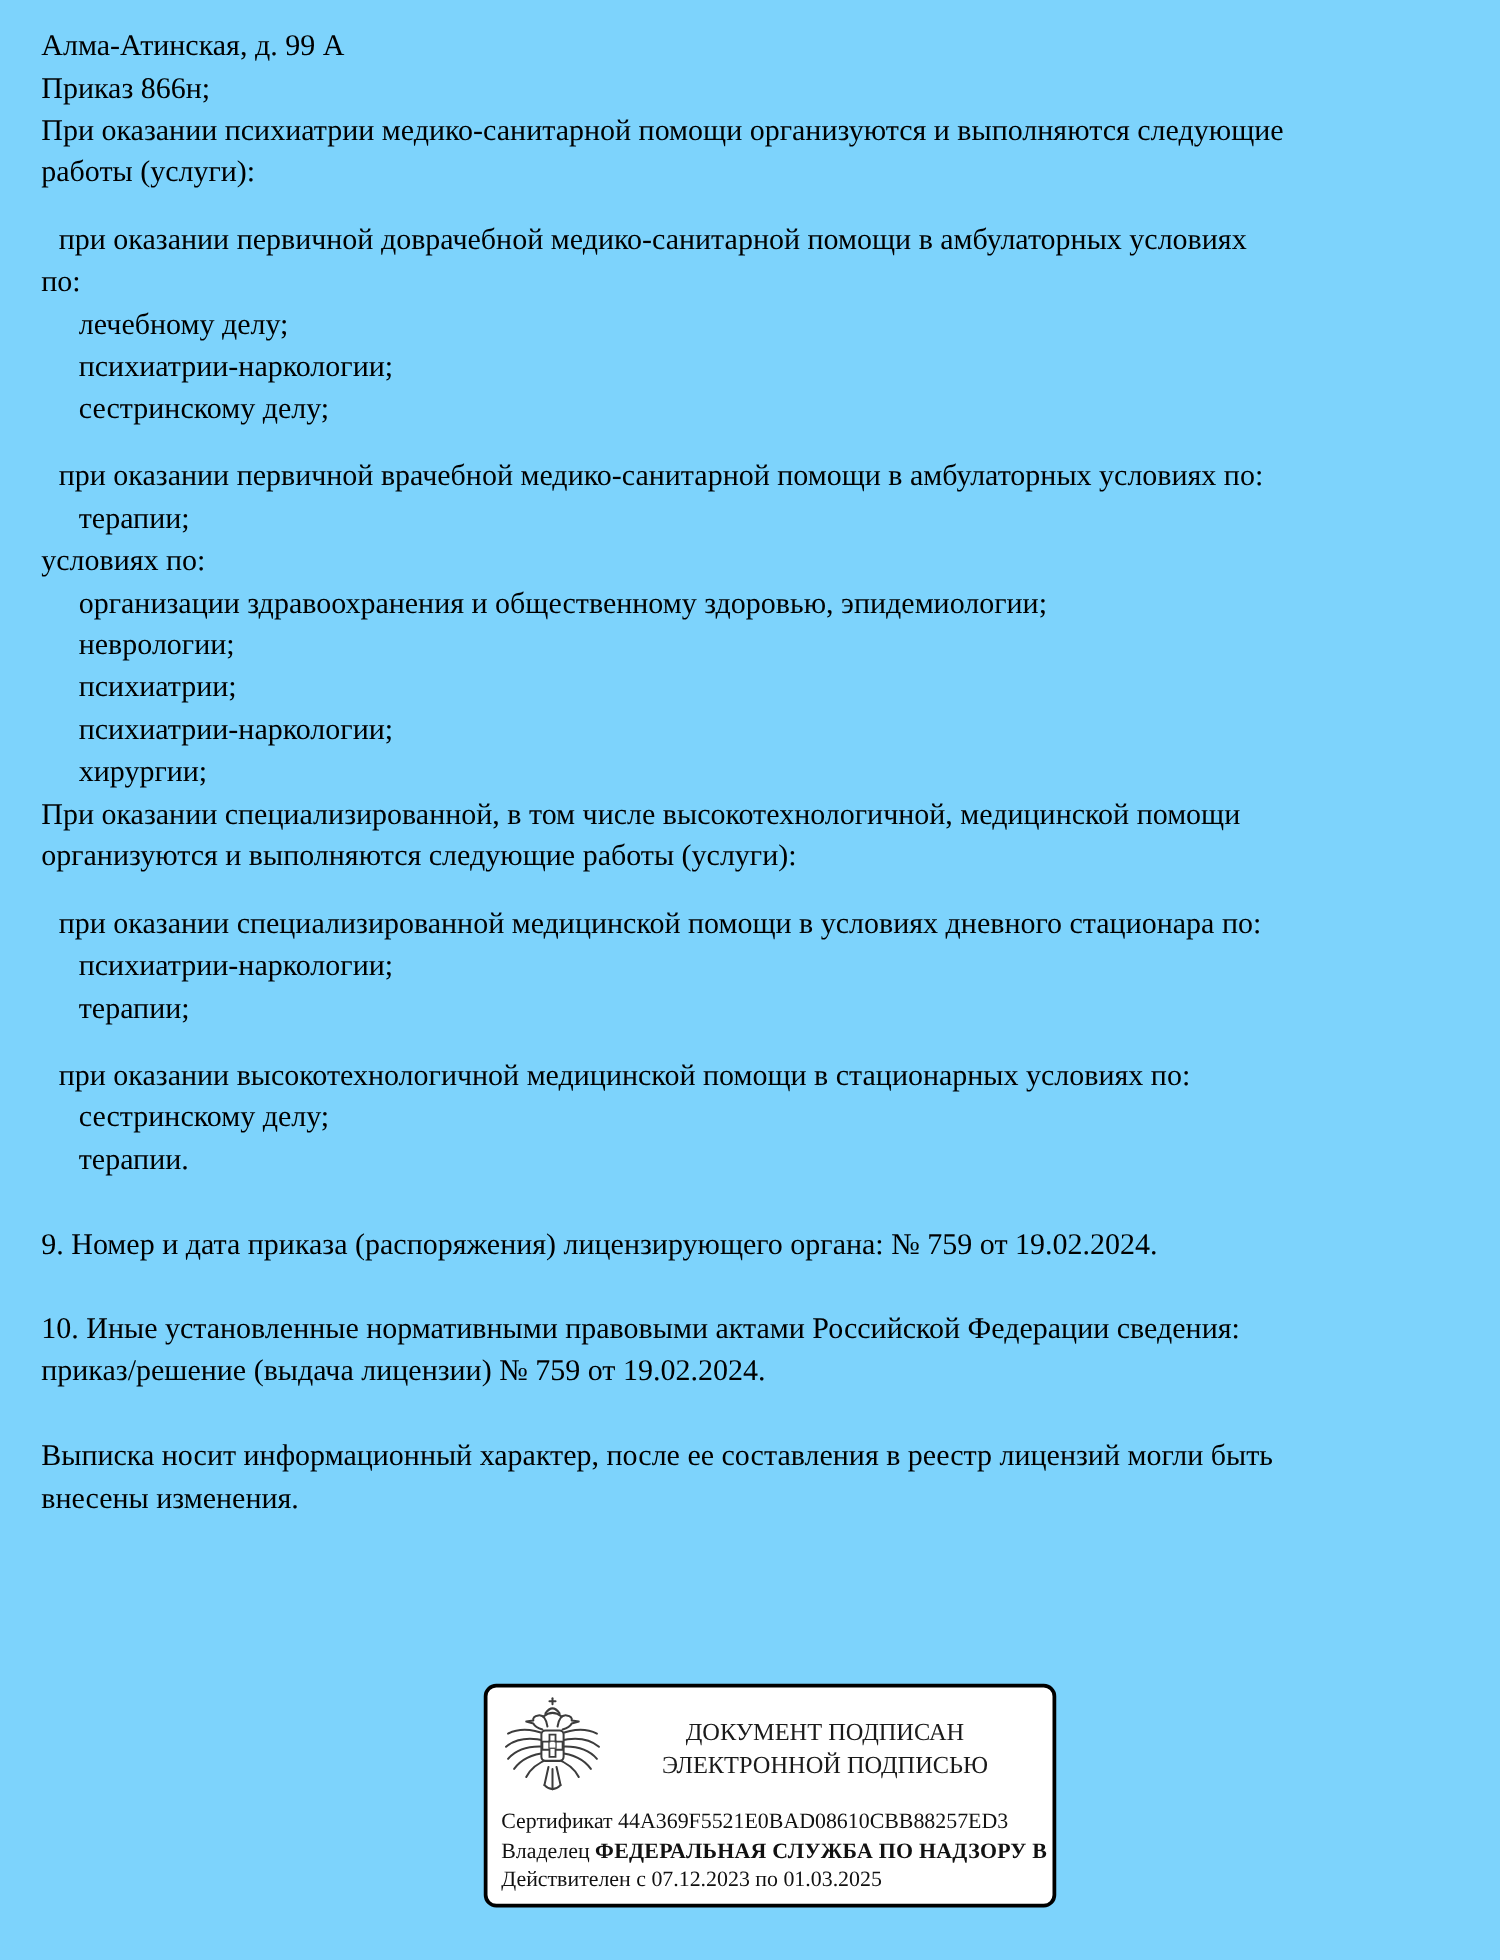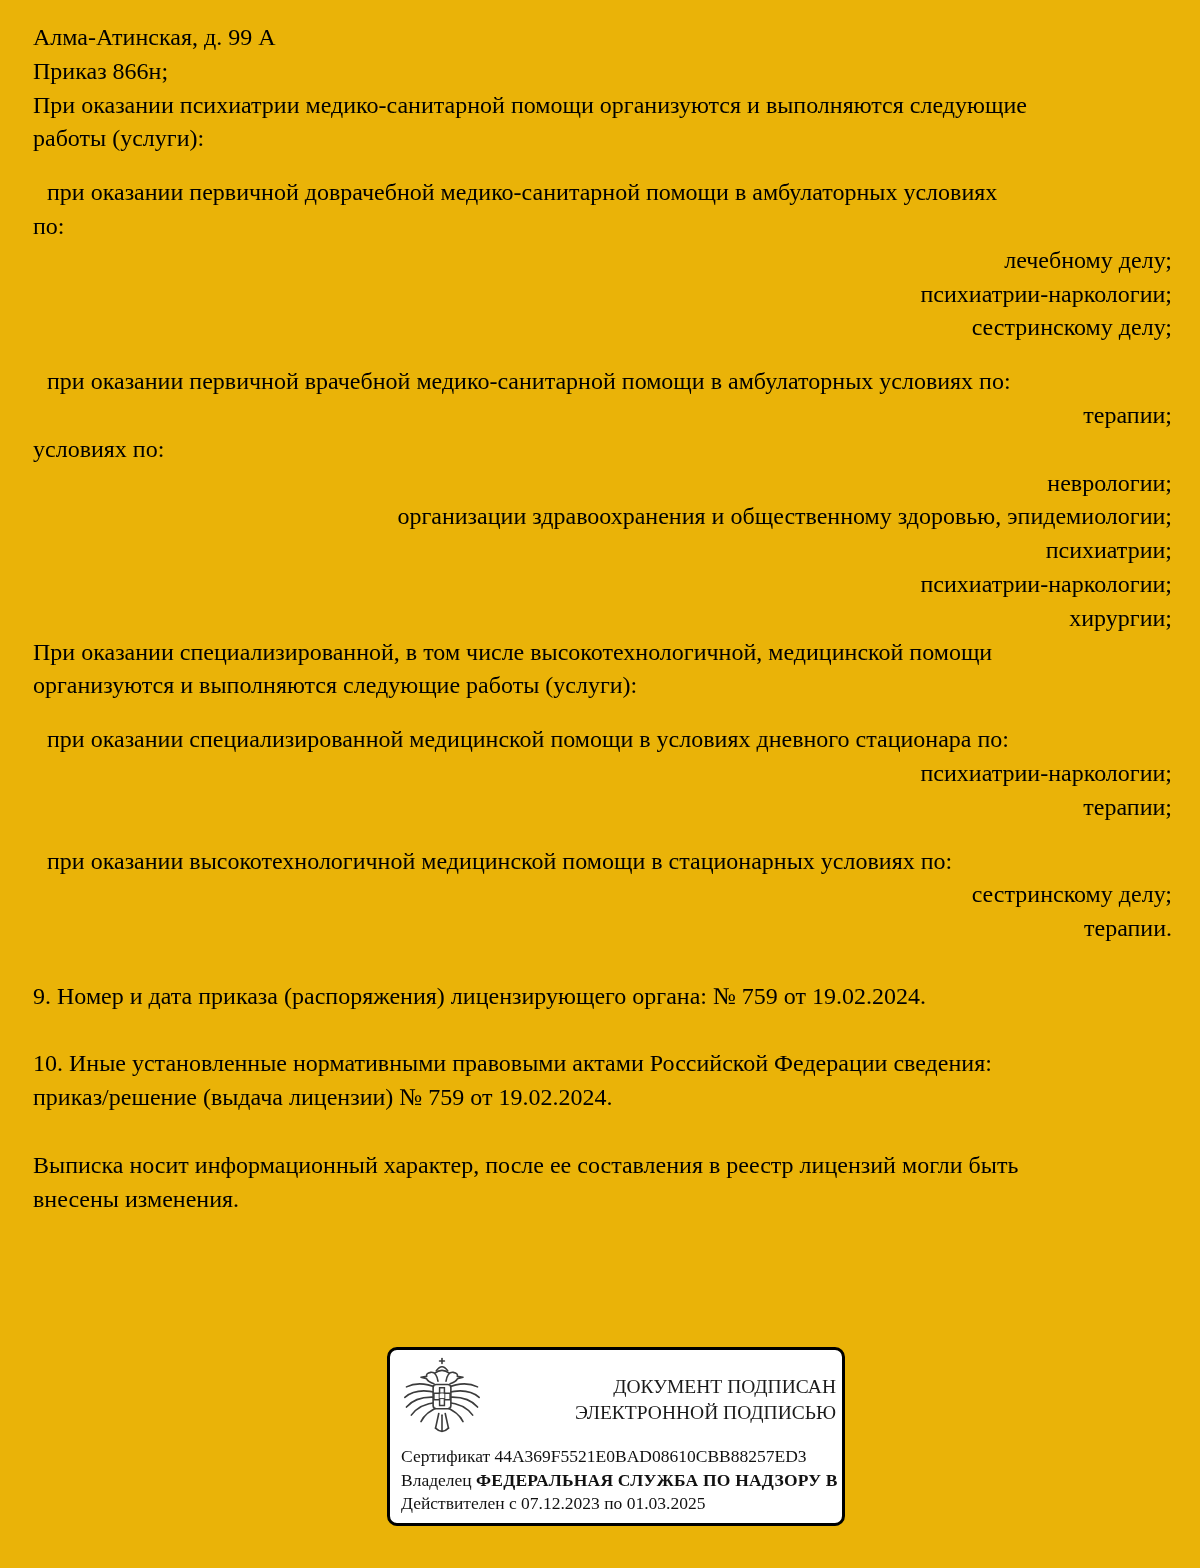--- a/index.html
+++ b/index.html
@@ -9,33 +9,33 @@
     width: 1200px;
     height: 1568px;
     overflow: hidden;
     font-family: "Liberation Serif", "DejaVu Serif", serif;
     color: #000000;
   }
   .page {
     position: relative;
     width: 1200px;
     height: 1568px;
-    background: #eab308;
+    background: #7dd3fc;
   }
   .doc-text {
     padding: 21px 28px 0 33px;
     font-size: 24px;
     line-height: 33.8px;
   }
   .line {
     min-height: 33.8px;
     white-space: pre;
   }
   .ind1 { padding-left: 14px; margin-top: 20px; }
-  .ind2 { padding-left: 30px; text-align: right; }
+  .ind2 { padding-left: 30px; }
 
   
   .stamp {
     position: absolute;
     left: 387px;
     top: 1347px;
     width: 458px;
     height: 179px;
     box-sizing: border-box;
     border: 3px solid #000000;
@@ -49,21 +49,21 @@
     padding: 7px 6px 0 10px;
   }
   .emblem-box {
     width: 84px;
     height: 84px;
     flex: 0 0 auto;
   }
   .emblem-box svg { width: 100%; height: 100%; }
   .stamp-title {
     flex: 1;
-    text-align: right;
+    text-align: center;
     font-size: 19.5px;
     line-height: 26px;
     padding-top: 2px;
     color: #1a1a1a;
   }
   .stamp-lines {
     padding: 4px 0 0 11px;
     font-size: 17.5px;
     line-height: 23.5px;
     white-space: nowrap;
@@ -82,22 +82,22 @@
     <div class="line">При оказании психиатрии медико-санитарной помощи организуются и выполняются следующие</div>
     <div class="line">работы (услуги):</div>
     <div class="line ind1">при оказании первичной доврачебной медико-санитарной помощи в амбулаторных условиях</div>
     <div class="line">по:</div>
     <div class="line ind2">лечебному делу;</div>
     <div class="line ind2">психиатрии-наркологии;</div>
     <div class="line ind2">сестринскому делу;</div>
     <div class="line ind1">при оказании первичной врачебной медико-санитарной помощи в амбулаторных условиях по:</div>
     <div class="line ind2">терапии;</div>
     <div class="line">условиях по:</div>
+    <div class="line ind2">организации здравоохранения и общественному здоровью, эпидемиологии;</div>
     <div class="line ind2">неврологии;</div>
-    <div class="line ind2">организации здравоохранения и общественному здоровью, эпидемиологии;</div>
     <div class="line ind2">психиатрии;</div>
     <div class="line ind2">психиатрии-наркологии;</div>
     <div class="line ind2">хирургии;</div>
     <div class="line">При оказании специализированной, в том числе высокотехнологичной, медицинской помощи</div>
     <div class="line">организуются и выполняются следующие работы (услуги):</div>
     <div class="line ind1">при оказании специализированной медицинской помощи в условиях дневного стационара по:</div>
     <div class="line ind2">психиатрии-наркологии;</div>
     <div class="line ind2">терапии;</div>
     <div class="line ind1">при оказании высокотехнологичной медицинской помощи в стационарных условиях по:</div>
     <div class="line ind2">сестринскому делу;</div>

